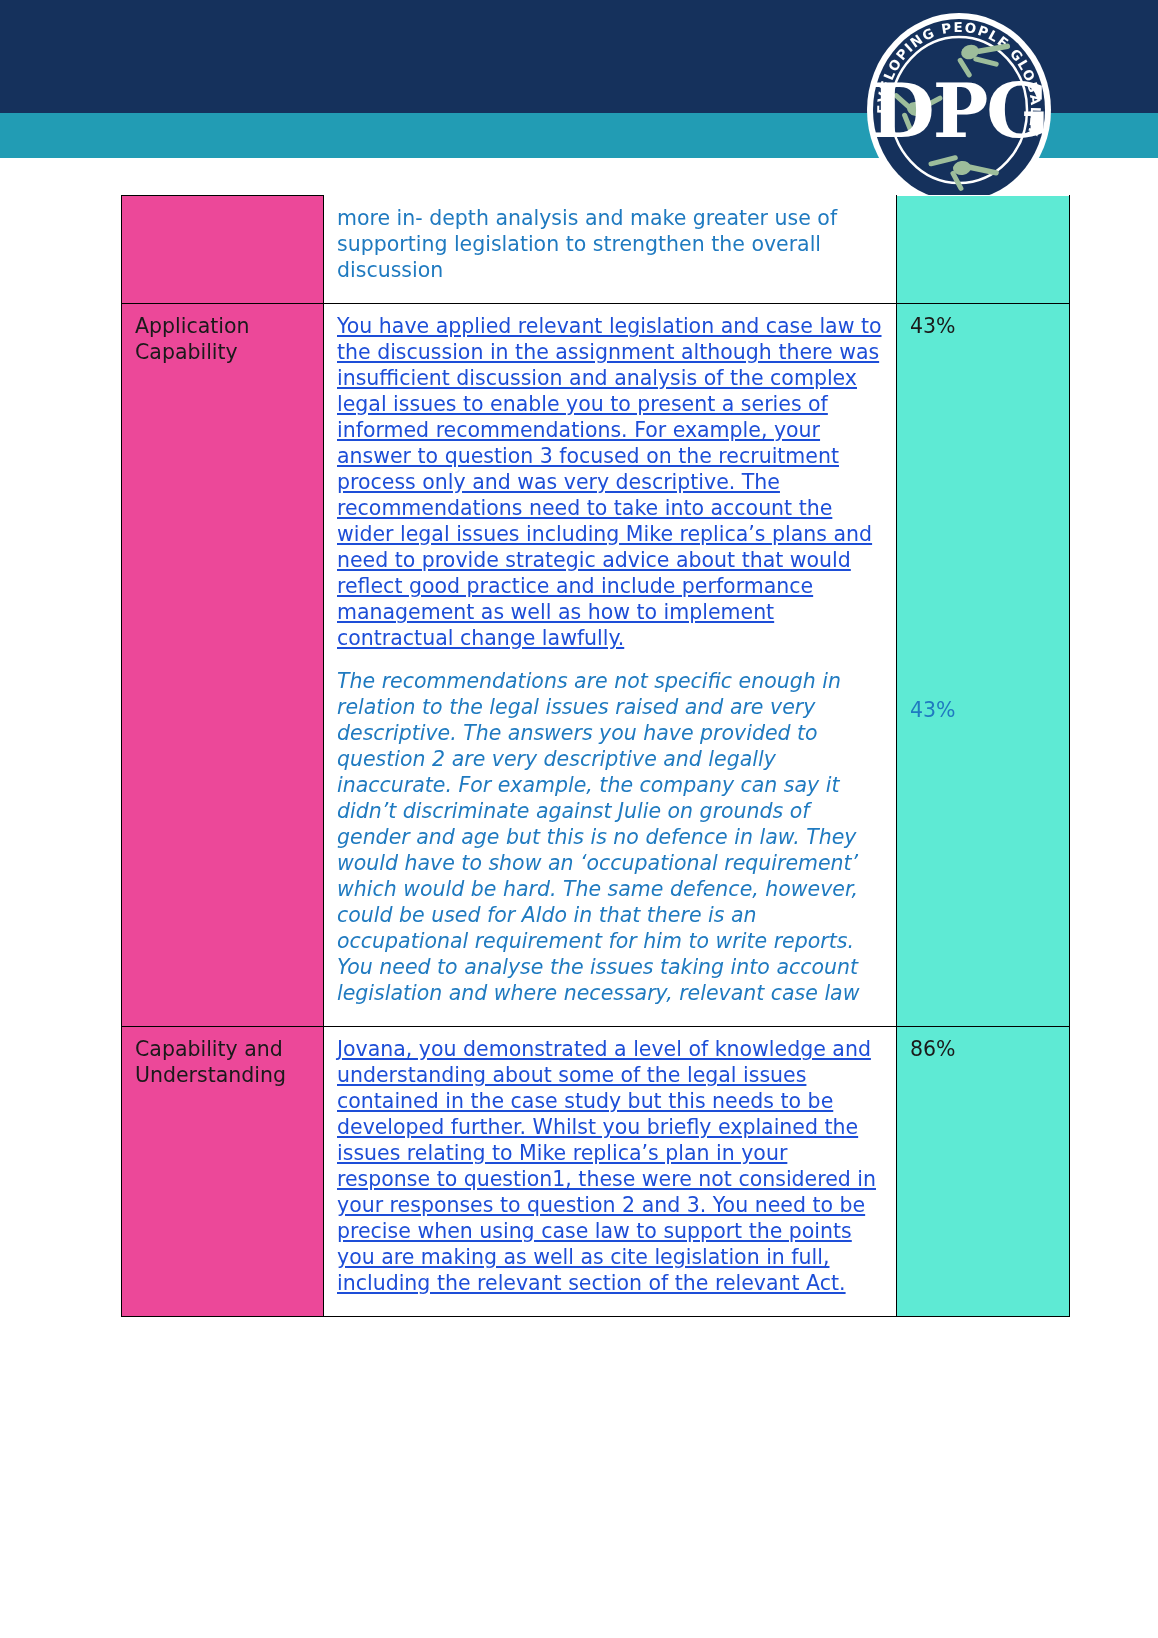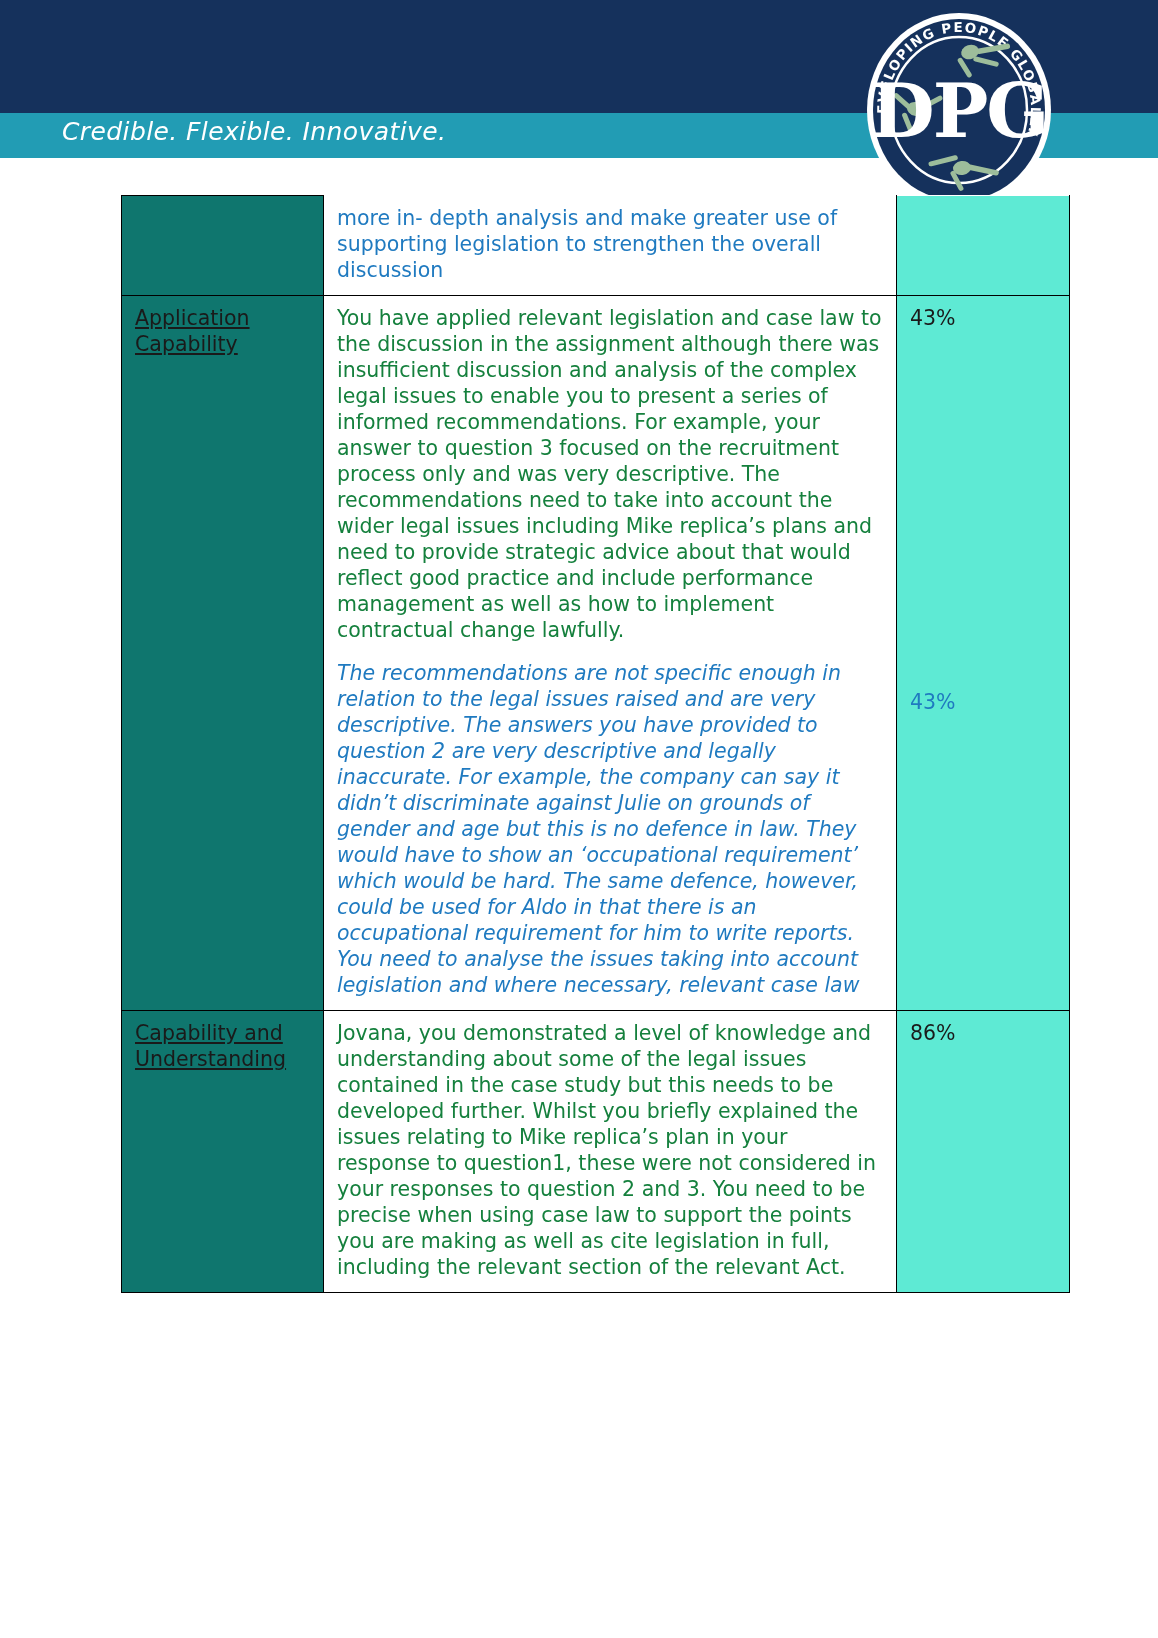--- a/index.html
+++ b/index.html
@@ -68,29 +68,28 @@
   }
   table.grade-table {
     border-collapse: collapse;
     margin-left: 121px;
     width: 870px;
     table-layout: fixed;
   }
   table.grade-table td {
     border: 1px solid #000000;
     vertical-align: top;
-    padding: 9px 12px 12px 13px;
+    padding: 9px 12px 20px 13px;
     font-size: 20.5px;
     line-height: 26px;
     color: #1a1a1a;
   }
   td.crit-cell {
     width: 176px;
-    background: #0f766e;
-    text-decoration: underline;
+    background: #ec4899;
   }
   td.fb-cell {
     width: 547px;
     background: #ffffff;
   }
   td.mark-cell {
     width: 147px;
     background: #5eead4;
     position: relative;
   }
@@ -103,21 +102,22 @@
     margin: 0 0 0 0;
   }
   p.para + p.para {
     margin-top: 17px;
     font-style: italic;
   }
   .blue {
     color: #1f7ac0;
   }
   .black {
-    color: #15803d;
+    color: #1d4ed8;
+    text-decoration: underline;
   }
   .mark-top {
     font-size: 20.5px;
     line-height: 26px;
     color: #1a1a1a;
   }
   .mark-blue-offset {
     position: absolute;
     left: 13px;
     top: 393px;
@@ -129,21 +129,20 @@
   tr.row-partial td.crit-cell { border-top: 1px solid #000000; }
   tr.row-partial td.fb-cell { border-top: 1px solid #ffffff; }
   tr.row-partial td.mark-cell { border-top: 1px solid #ffffff; }
 </style>
 </head>
 <body>
 
 <div class="header">
   <div class="header-navy"></div>
   <div class="header-teal"></div>
-  <div class="tagline">Credible. Flexible. Innovative.</div>
 
   <div class="logo-wrap">
     <svg width="186" height="196" viewBox="0 0 186 196" xmlns="http://www.w3.org/2000/svg">
       <defs>
         <path id="ringpath" d="M 93 176 A 79 85 0 1 1 93 176.01" fill="none"></path>
         <path id="ringpath2" d="M 21 98 A 72 78 0 0 1 165 98 A 72 78 0 0 1 21 98" fill="none"></path>
       </defs>
 
       <ellipse cx="93" cy="98" rx="92" ry="97" fill="#ffffff"></ellipse>
 

